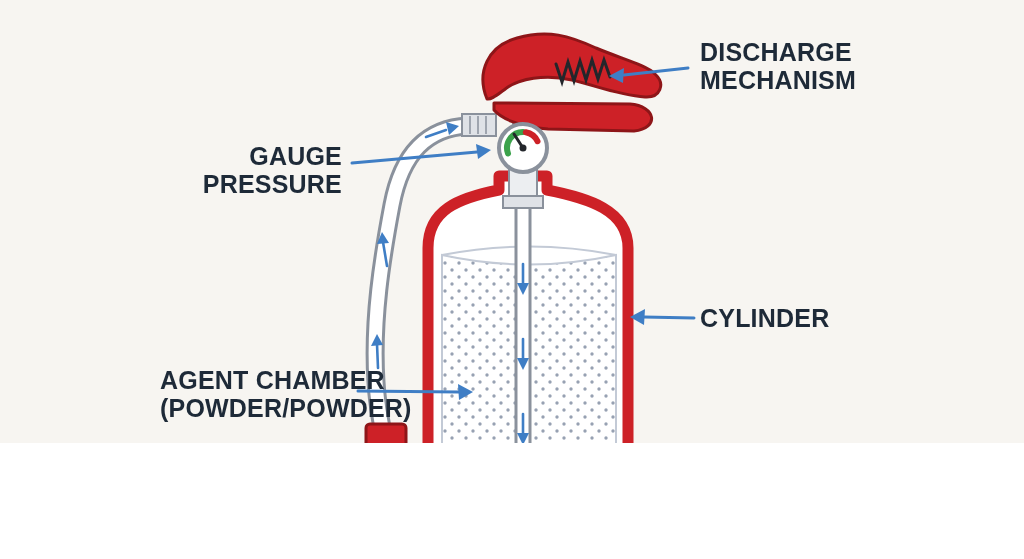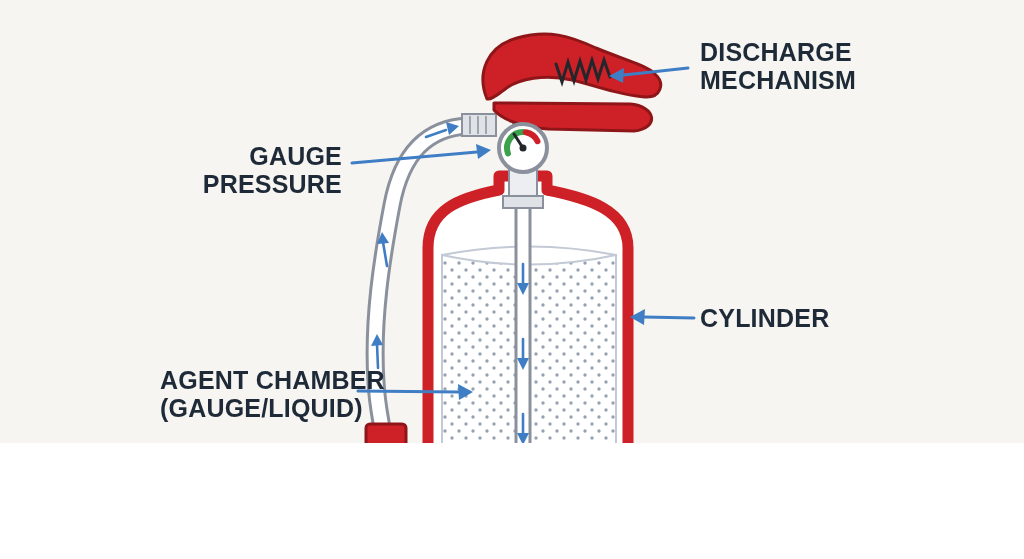--- a/index.html
+++ b/index.html
@@ -144,16 +144,16 @@
     <div>GAUGE</div>
     <div>PRESSURE</div>
   </div>
 
   <div class="label" style="left:700px;top:304px;">
     <div>CYLINDER</div>
   </div>
 
   <div class="label" style="left:160px;top:366px;">
     <div>AGENT CHAMBER</div>
-    <div>(GAUGE/LIQUID)</div>
+    <div>(POWDER/POWDER)</div>
   </div>
 
 </div>
 
 </body></html>

